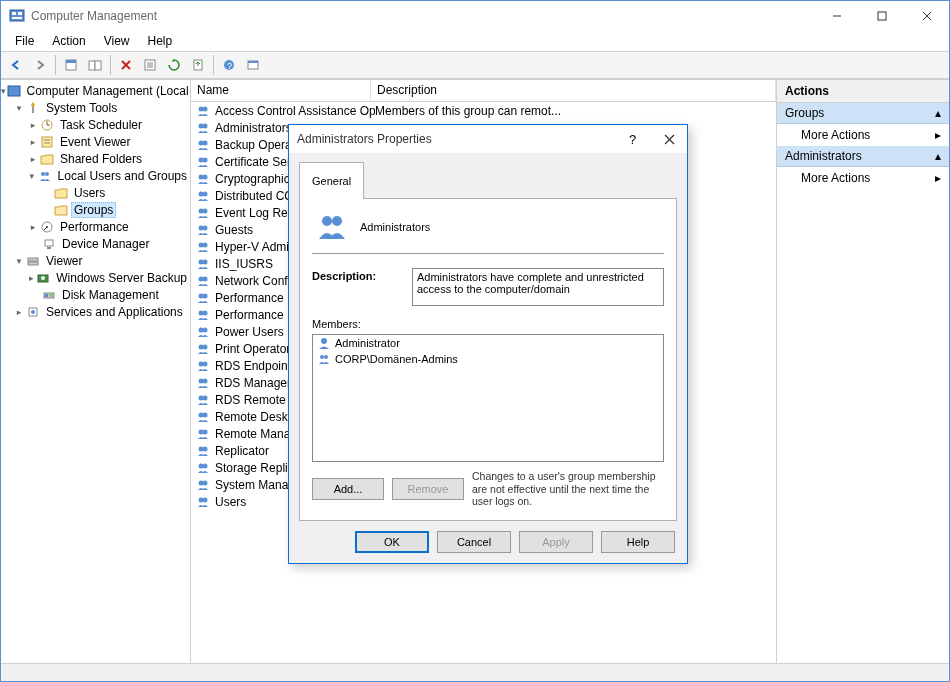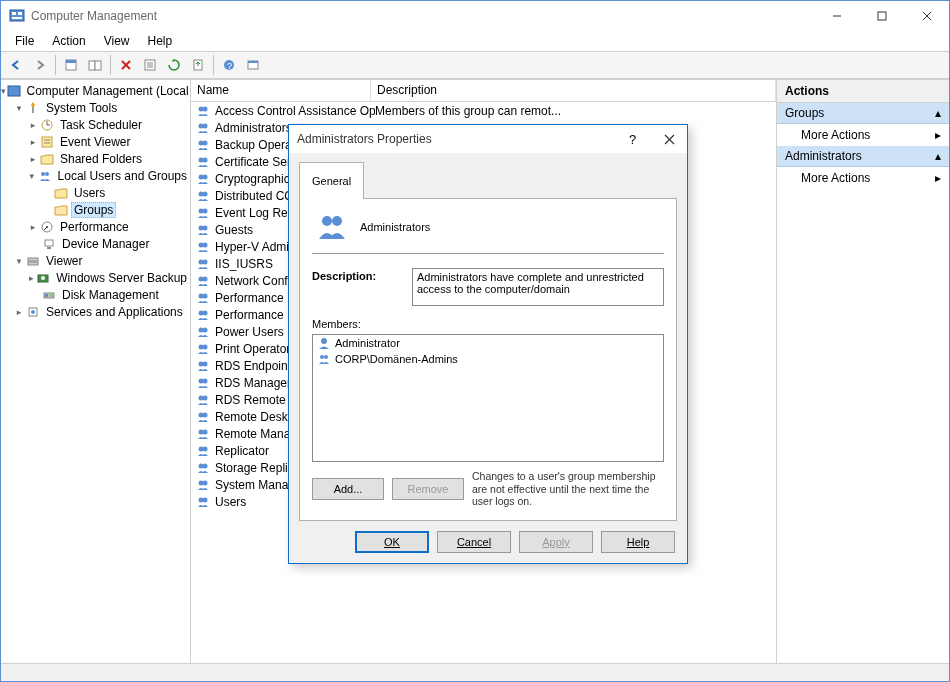--- a/index.html
+++ b/index.html
@@ -60,21 +60,21 @@
 .desc-row textarea { flex: 1; height: 38px; font-family: inherit; font-size: 11px; border: 1px solid #888; padding: 2px 4px; resize: none; }
 .members-label { font-size: 11px; margin-bottom: 4px; }
 .members-box { flex: 1; border: 1px solid #888; background: #fff; overflow: auto; }
 .member-item { display: flex; align-items: center; padding: 1px 4px; font-size: 11px; height: 16px; }
 .member-item .micon { width: 14px; height: 14px; margin-right: 4px; }
 .add-remove-row { display: flex; align-items: center; margin-top: 8px; gap: 8px; }
 .add-remove-row button { width: 72px; height: 22px; font-size: 11px; border: 1px solid #999; background: #e1e1e1; }
 .add-remove-row button:disabled { color: #999; }
 .add-remove-row .hint { flex: 1; font-size: 10.5px; color: #333; line-height: 1.2; }
 .dialog-bottom { padding: 10px 12px; display: flex; justify-content: flex-end; gap: 8px; }
-.dialog-bottom button { width: 74px; height: 22px; font-size: 11px; border: 1px solid #999; background: #e1e1e1; text-decoration: underline; }
+.dialog-bottom button { width: 74px; height: 22px; font-size: 11px; border: 1px solid #999; background: #e1e1e1; }
 .dialog-bottom button.primary { border: 2px solid #0f6ec9; background: #e1e1e1; }
 .dialog-bottom button:disabled { color: #999; }
 
 svg { display: block; }
 </style>
 </head>
 <body>
 
 <div class="window">
 

